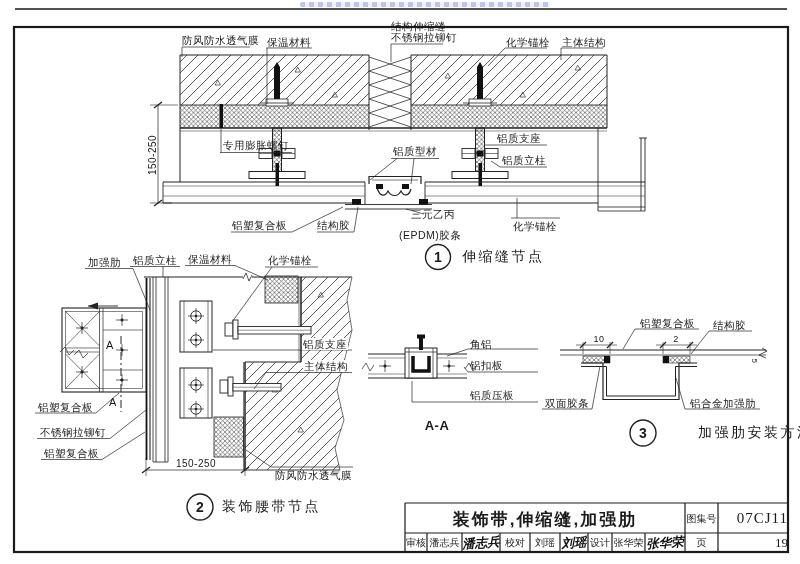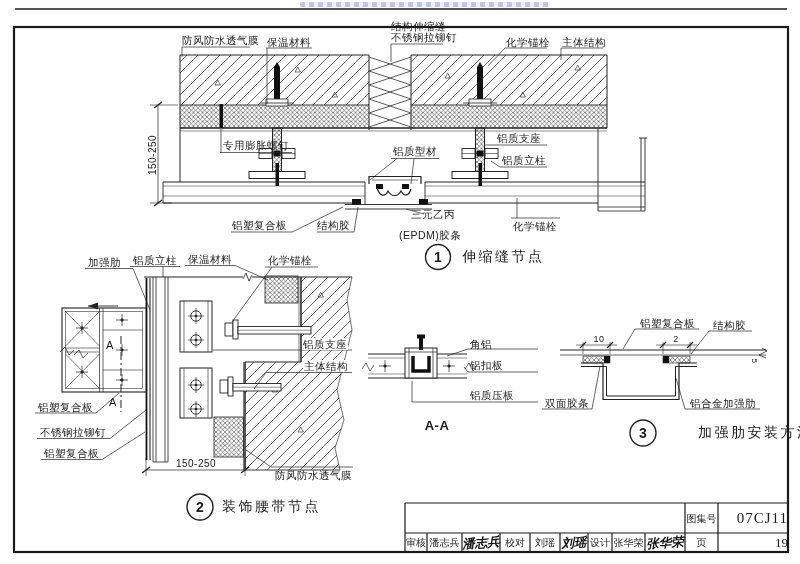--- a/index.html
+++ b/index.html
@@ -352,20 +352,21 @@
   <div class="lbl" style="left:640px;top:317px">铝塑复合板</div>
   <div class="lbl" style="left:713px;top:319px">结构胶</div>
   <div class="lbl" style="left:545px;top:397px">双面胶条</div>
   <div class="lbl" style="left:690px;top:397px">铝合金加强肋</div>
   <div class="lbl dim" style="left:589px;top:333px;width:20px;font-size:9px">10</div>
   <div class="lbl dim" style="left:666px;top:333px;width:20px;font-size:9px">2</div>
   <div class="lbl" style="left:752px;top:355px;font-size:8px;transform:rotate(90deg)">5</div>
   <div class="num" style="left:630px;top:420px;width:26px;height:26px;line-height:26px">3</div>
   <div class="lbl cap" style="left:698px;top:426px">加强肋安装方法</div>
 
+  <div class="tb title-main" style="left:405px;top:508px;width:280px">装饰带,伸缩缝,加强肋</div>
   <div class="tb" style="left:685px;top:512px;width:33px;font-size:10px">图集号</div>
   <div class="tb serif" style="left:718px;top:510px;width:70px;font-size:15px;letter-spacing:1px">07CJ11</div>
   <div class="tb" style="left:405px;top:536px;width:22px;font-size:10px">审核</div>
   <div class="tb" style="left:427px;top:536px;width:35px;font-size:10px">潘志兵</div>
   <div class="tb sig" style="left:462px;top:535px;width:38px">潘志兵</div>
   <div class="tb" style="left:500px;top:536px;width:30px;font-size:10px">校对</div>
   <div class="tb" style="left:530px;top:536px;width:30px;font-size:10px">刘瑶</div>
   <div class="tb sig" style="left:560px;top:535px;width:28px">刘瑶</div>
   <div class="tb" style="left:588px;top:536px;width:24px;font-size:10px">设计</div>
   <div class="tb" style="left:612px;top:536px;width:33px;font-size:10px">张华荣</div>

